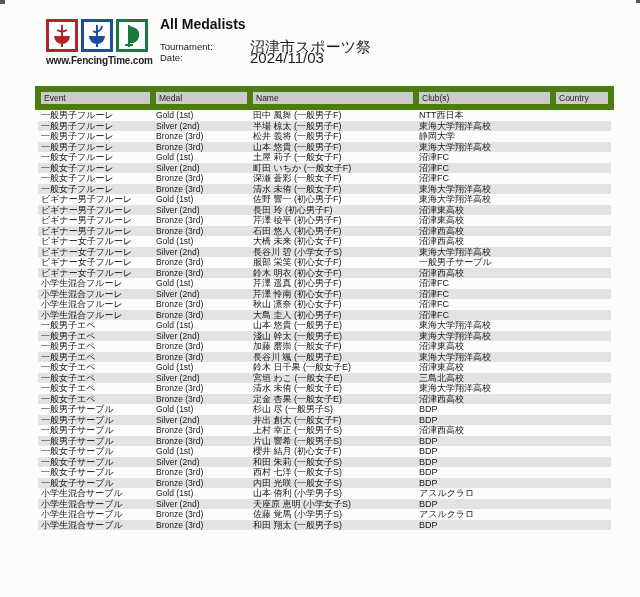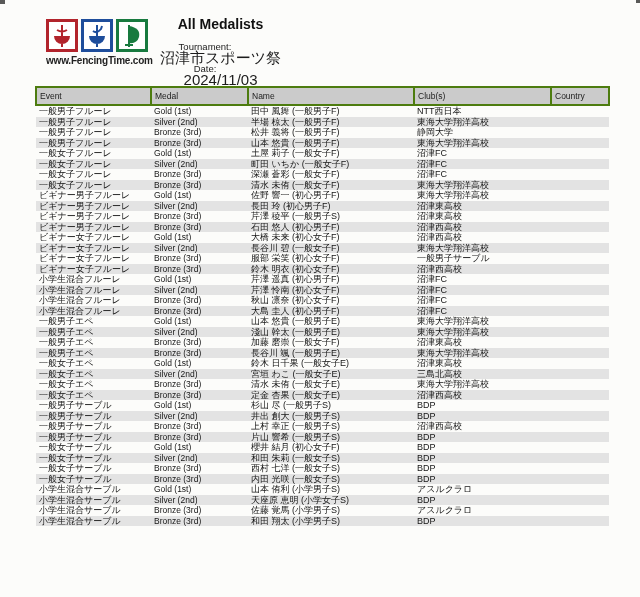--- a/index.html
+++ b/index.html
@@ -19,32 +19,32 @@
   .logo { position:absolute; left:46px; top:19px; width:102px; }
   .logo-squares { display:flex; gap:3px; }
   .sq { width:32px; height:33px; background:#fff; border:3px solid; display:flex; align-items:center; justify-content:center; }
   .sq.red   { border-color:#b2242c; color:#b2242c; }
   .sq.blue  { border-color:#1e4d9b; color:#1e4d9b; }
   .sq.green { border-color:#187a3f; color:#187a3f; }
   .sq svg { display:block; }
   .logo-url { font-size:10px; font-weight:bold; text-align:center; margin-top:3px; color:#222; letter-spacing:-0.2px; white-space:nowrap; }
 
   
-  .headinfo { position:absolute; left:160px; top:16px;text-align:center; }
+  .headinfo { position:absolute; left:160px; top:16px; }
   .title { font-size:14px; font-weight:bold; color:#111; margin-bottom:9px; }
-  .info-row { display:flex; font-size:9.5px; line-height:11px;flex-direction:column; }
+  .info-row { display:flex; font-size:9.5px; line-height:11px; }
   .info-label { width:90px; color:#1c1c1c; }
   .info-value { font-size:15px; }
   .info-value.jp { font-size:15px; }
 
   
   table.medals { position:absolute; left:35px; top:86px; width:573px; border-collapse:collapse; table-layout:fixed; }
   .medals thead th {
     background:#cbcbcb;
-    border:2px solid #4d7c0f;
+    border:6px solid #4d7c0f;
     font-size:8.5px; font-weight:normal; text-align:left;
     height:18px; line-height:10px; padding:0 3px;
     white-space:nowrap; overflow:hidden;
   }
   .medals tbody td {
     font-size:8.5px; height:10.5px; line-height:10.5px;
     padding:0 3px; white-space:nowrap; overflow:hidden;
     color:#161616;
   }
   .medals tbody td.jp { font-size:9px; }
@@ -176,42 +176,42 @@
       <tr>
         <td class="jp">ビギナー男子フルーレ</td>
         <td>Silver (2nd)</td>
         <td class="jp">長田 玲 (初心男子F)</td>
         <td class="jp">沼津東高校</td>
         <td></td>
       </tr>
       <tr>
         <td class="jp">ビギナー男子フルーレ</td>
         <td>Bronze (3rd)</td>
-        <td class="jp">芹澤 稜平 (一般男子S)</td>
+        <td class="jp">芹澤 稜平 (初心男子F)</td>
         <td class="jp">沼津東高校</td>
         <td></td>
       </tr>
       <tr>
         <td class="jp">ビギナー男子フルーレ</td>
         <td>Bronze (3rd)</td>
         <td class="jp">石田 悠人 (初心男子F)</td>
         <td class="jp">沼津西高校</td>
         <td></td>
       </tr>
       <tr>
         <td class="jp">ビギナー女子フルーレ</td>
         <td>Gold (1st)</td>
         <td class="jp">大橋 未来 (初心女子F)</td>
         <td class="jp">沼津西高校</td>
         <td></td>
       </tr>
       <tr>
         <td class="jp">ビギナー女子フルーレ</td>
         <td>Silver (2nd)</td>
-        <td class="jp">長谷川 碧 (一般女子F)</td>
+        <td class="jp">長谷川 碧 (小学女子S)</td>
         <td class="jp">東海大学翔洋高校</td>
         <td></td>
       </tr>
       <tr>
         <td class="jp">ビギナー女子フルーレ</td>
         <td>Bronze (3rd)</td>
         <td class="jp">服部 栄笑 (初心女子F)</td>
         <td class="jp">一般男子サーブル</td>
         <td></td>
       </tr>
@@ -309,21 +309,21 @@
       <tr>
         <td class="jp">一般男子サーブル</td>
         <td>Gold (1st)</td>
         <td class="jp">杉山 尽 (一般男子S)</td>
         <td class="jp">BDP</td>
         <td></td>
       </tr>
       <tr>
         <td class="jp">一般男子サーブル</td>
         <td>Silver (2nd)</td>
-        <td class="jp">井出 創大 (一般男子S)</td>
+        <td class="jp">井出 創大 (一般女子F)</td>
         <td class="jp">BDP</td>
         <td></td>
       </tr>
       <tr>
         <td class="jp">一般男子サーブル</td>
         <td>Bronze (3rd)</td>
         <td class="jp">上村 幸正 (一般男子S)</td>
         <td class="jp">沼津西高校</td>
         <td></td>
       </tr>
@@ -379,18 +379,18 @@
       <tr>
         <td class="jp">小学生混合サーブル</td>
         <td>Bronze (3rd)</td>
         <td class="jp">佐藤 覚馬 (小学男子S)</td>
         <td class="jp">アスルクラロ</td>
         <td></td>
       </tr>
       <tr>
         <td class="jp">小学生混合サーブル</td>
         <td>Bronze (3rd)</td>
-        <td class="jp">和田 翔太 (小学男子S)</td>
+        <td class="jp">和田 翔太 (一般男子S)</td>
         <td class="jp">BDP</td>
         <td></td>
       </tr>
     </tbody>
 </table>
 
 </body></html>

